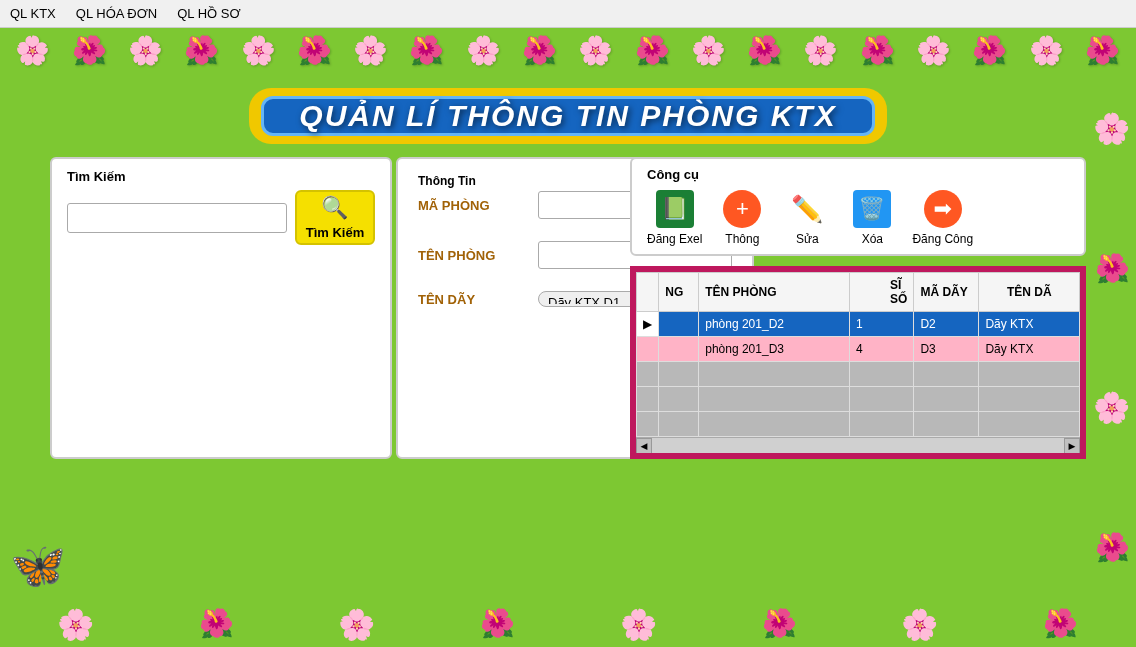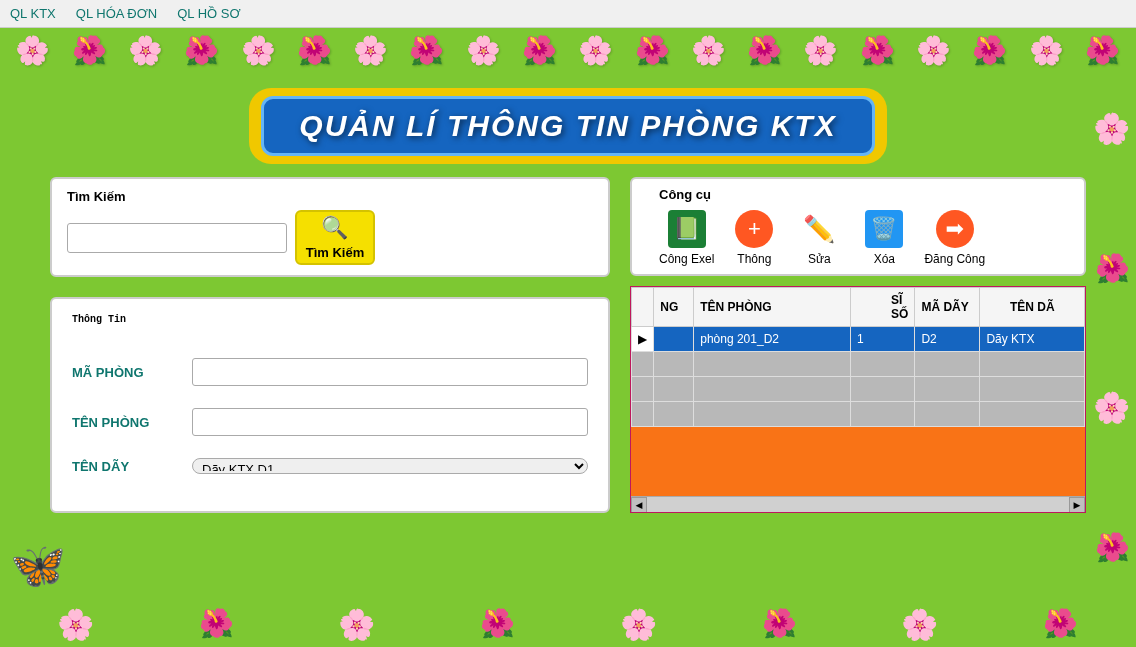--- a/index.html
+++ b/index.html
@@ -17,21 +17,21 @@
       background: #f0f0f0;
       border-bottom: 1px solid #ccc;
       display: flex;
       align-items: center;
       padding: 4px 10px;
       gap: 20px;
       height: 28px;
     }
     .menubar-item {
       font-size: 13px;
-      color: #0f766e;
+      color: #000000;
       cursor: pointer;
     }
 
     
     .main-area {
       background: #7dc832;
       width: 100%;
       height: calc(647px - 28px);
       position: relative;
       display: flex;
@@ -98,21 +98,21 @@
     .form-row {
       display: flex;
       align-items: center;
       margin-bottom: 22px;
     }
 
     .form-label {
       width: 120px;
       font-size: 13px;
       font-weight: bold;
-      color: #0f766e;
+      color: #a16207;
     }
 
     .form-input {
       flex: 1;
       height: 28px;
       border: 1px solid #aaa;
       border-radius: 3px;
       font-size: 13px;
       padding: 2px 8px;
     }
@@ -145,21 +145,21 @@
       background: #f0c800;
       border-radius: 22px;
       padding: 8px 12px;
       position: relative;
     }
 
     .banner-inner {
       background: #1565c0;
       border: 3px solid #64b5f6;
       border-radius: 12px;
-      padding: 10px 35px;
+      padding: 0 35px;
     }
 
     .banner-title {
       color: white;
       font-size: 30px;
       font-weight: 900;
       font-style: italic;
       text-shadow: 2px 2px 6px rgba(0,0,0,0.6);
       letter-spacing: 2px;
     }
@@ -184,43 +184,42 @@
       display: flex;
       width: 100%;
       padding: 0 50px;
       gap: 20px;
       margin-top: 8px;
       position: relative;
     }
 
     .left-section {
       display: flex;
-      flex-direction: column;
-      gap: 20px;
+      gap: 4px;
       width: 560px;
       flex-shrink: 0;
     }
 
     .right-section {
       flex: 1;
       display: flex;
       flex-direction: column;
       min-width: 440px;
     }
 
     .tools-row {
       display: flex;
       align-items: center;
       justify-content: flex-start;
       gap: 5px;
     }
 
     
     .table-area {
-      border: 1px solid #be185d;
+      border: 6px solid #be185d;
       background: #f97316;
       flex: 1;
       overflow: hidden;
       display: flex;
       flex-direction: column;
     }
 
     table.grid {
       width: 100%;
       border-collapse: collapse;
@@ -334,21 +333,21 @@
         <div style="display:flex; align-items:center; gap:8px;">
           <input type="text" class="search-input" style="width: 220px;">
           <button class="search-btn">
             <span style="font-size:22px;">🔍</span>
             <span>Tìm Kiếm</span>
           </button>
         </div>
       </div>
 
       <div style="background:white; border:2px solid #ccc; border-radius:6px; padding:15px 20px;">
-        <div style="font-size:10px; font-weight:bold; margin-bottom:33px;font-family:Liberation Mono, monospace;">Thông Tin</div>
+        <div style="font-size:12px; font-weight:bold; margin-bottom:3px;">Thông Tin</div>
 
         <div class="form-row">
           <div class="form-label">MÃ PHÒNG</div>
           <input type="text" class="form-input" style="">
         </div>
 
         <div class="form-row">
           <div class="form-label">TÊN PHÒNG</div>
           <input type="text" class="form-input" style="">
         </div>
@@ -361,29 +360,29 @@
             <option>Dãy KTX D3</option>
             <option>Dãy KTX D4</option>
           </select>
         </div>
       </div>
 
     </div>
 
     <div class="right-section">
 
-      <div style="background:white; border:2px solid #ccc; border-radius:6px; padding:8px 27px; margin-bottom:10px;">
+      <div style="background:white; border:2px solid #ccc; border-radius:6px; padding:8px 15px; margin-bottom:10px;">
         <div style="font-size:13px; font-weight:bold; margin-bottom:8px;">Công cụ</div>
         <div class="tools-row">
 
           <div class="tool-btn">
             <div class="tool-icon" style="background:#1b7f35; color:white; width:38px; height:38px; border-radius:4px; display:flex; align-items:center; justify-content:center;">
               <span style="font-size:22px;">📗</span>
             </div>
-            <span>Công Exel</span>
+            <span>Đăng Exel</span>
           </div>
 
           <div class="tool-btn" style="margin-left:10px;">
             <div style="width:38px;height:38px;background:#ff5722;border-radius:50%;display:flex;align-items:center;justify-content:center;">
               <span style="font-size:22px;color:white;">+</span>
             </div>
             <span>Thông</span>
           </div>
 
           <div class="tool-btn" style="margin-left:10px;">
@@ -426,20 +425,28 @@
 
               <tr class="selected-row">
                 <td style="color:black;background:white;">▶</td>
                 <td></td>
                 <td>phòng 201_D2</td>
                 <td>1</td>
                 <td>D2</td>
                 <td>Dãy KTX</td>
               </tr>
 
+              <tr class="pink-row">
+                <td></td>
+                <td></td>
+                <td>phòng 201_D3</td>
+                <td>4</td>
+                <td>D3</td>
+                <td>Dãy KTX</td>
+              </tr>
 
               <tr class="empty-row">
                 <td></td>
                   <td></td>
                   <td></td>
                   <td></td>
                   <td></td>
                   <td></td>
               </tr>
               <tr class="empty-row">

